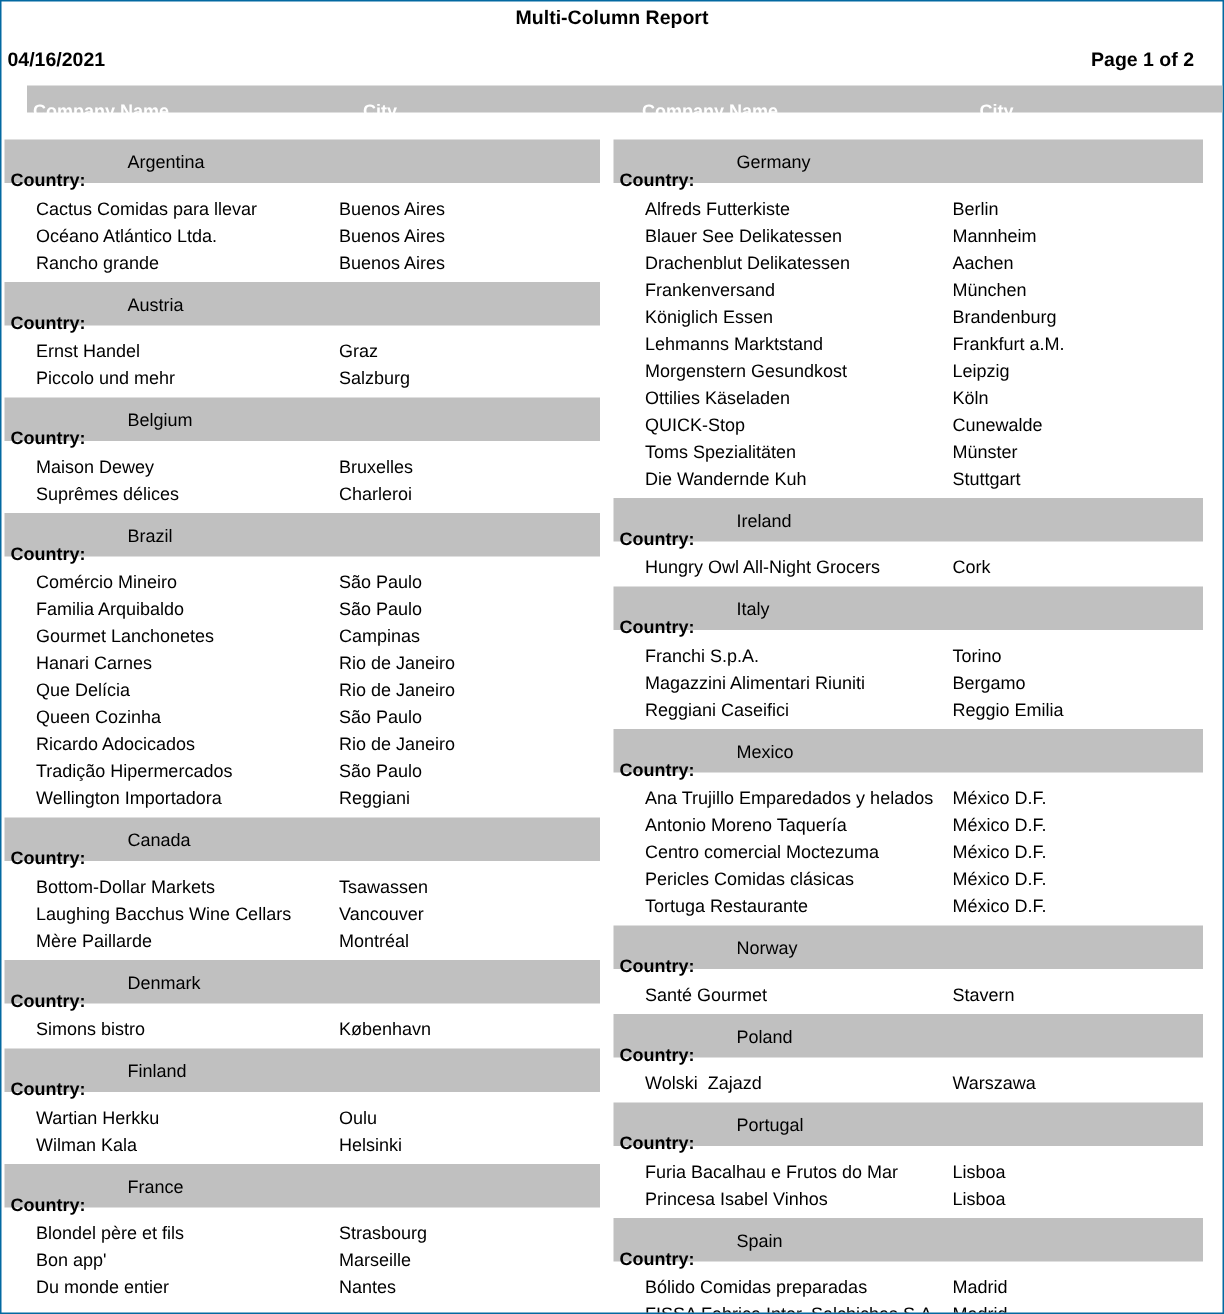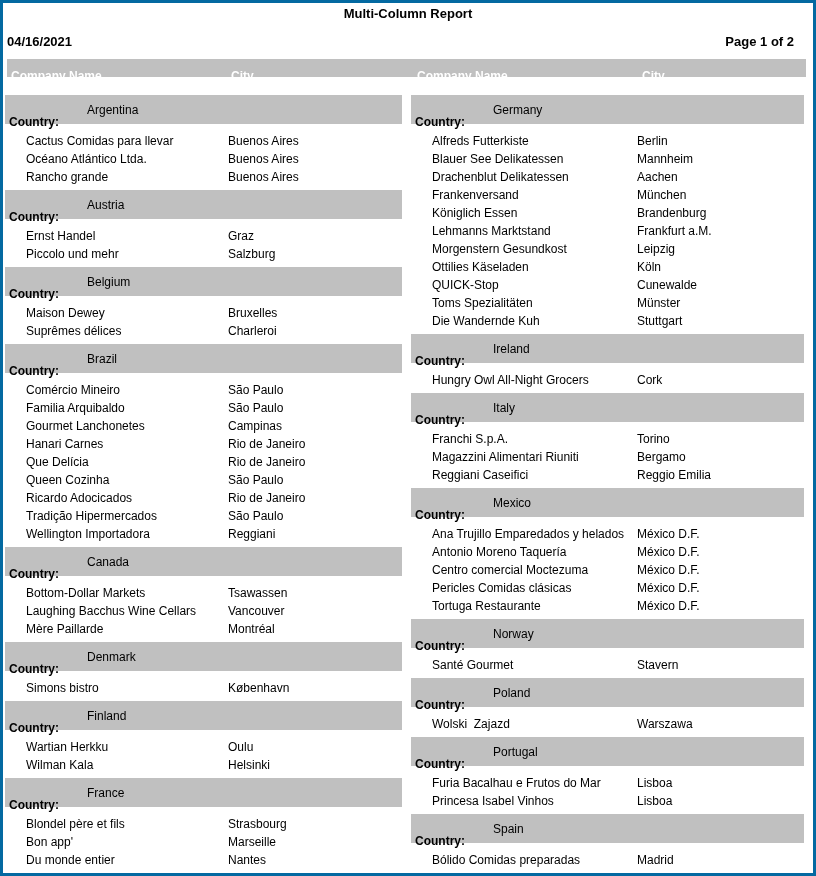--- a/index.html
+++ b/index.html
@@ -1,40 +1,40 @@
 <!DOCTYPE html>
 <html style="--band: #c0c0c0; --header-text: #ffffff;"><head>
 <meta charset="utf-8">
 <style>
   html, body { margin: 0; padding: 0; background: #fff; }
   .page {
     position: relative;
     width: 816px;
     height: 876px;
     box-sizing: border-box;
-    border: 3px solid #0369a1;
+    border: 1px solid #0369a1;
     background: #fff;
     overflow: hidden;
     font-family: "Liberation Sans", sans-serif;
     color: #000;
   }
   .report-title {
     position: absolute; top: 3px; left: 0; right: 0;
     text-align: center; font-size: 13px; font-weight: bold;
   }
   .report-date {
     position: absolute; top: 31px; left: 4px;
     font-size: 13px; font-weight: bold;
   }
   .report-pagenum {
     position: absolute; top: 31px; right: 19px;
     font-size: 13px; font-weight: bold;
   }
   .colheader {
-    position: absolute; top: 56px; left: 4px;
+    position: absolute; top: 56px; left: 17px;
     width: 799px; height: 18px;
     background: var(--band, #c0c0c0);
   }
   .colheader span {
     position: absolute; top: 10px;
     font-size: 12px; font-weight: bold;
     color: var(--header-text, #fff);
     white-space: nowrap;
   }
   .colheader .h-company-l { left: 4px; }

